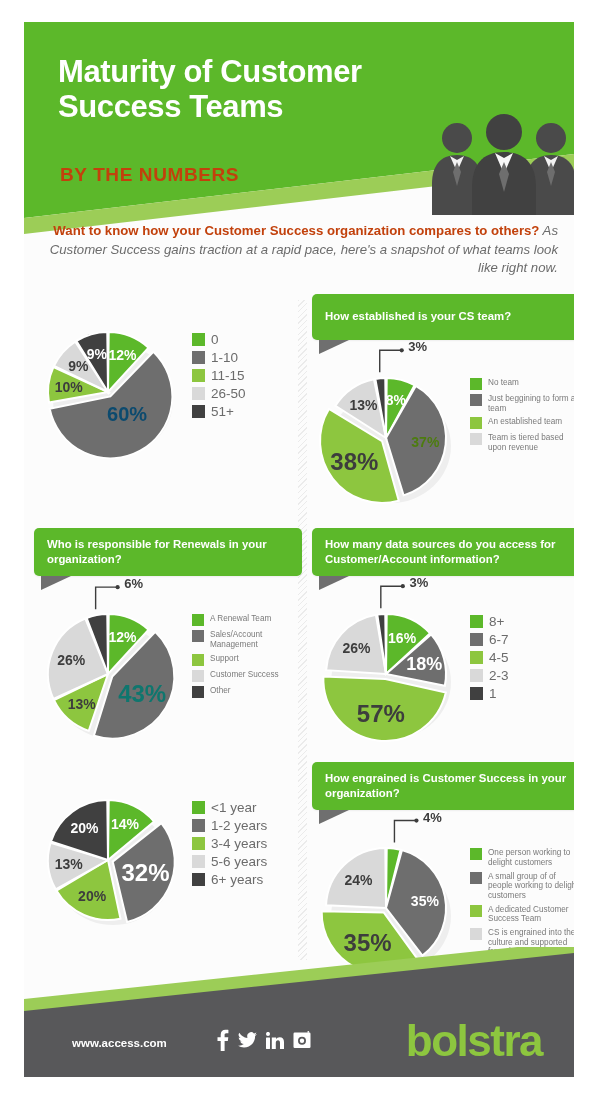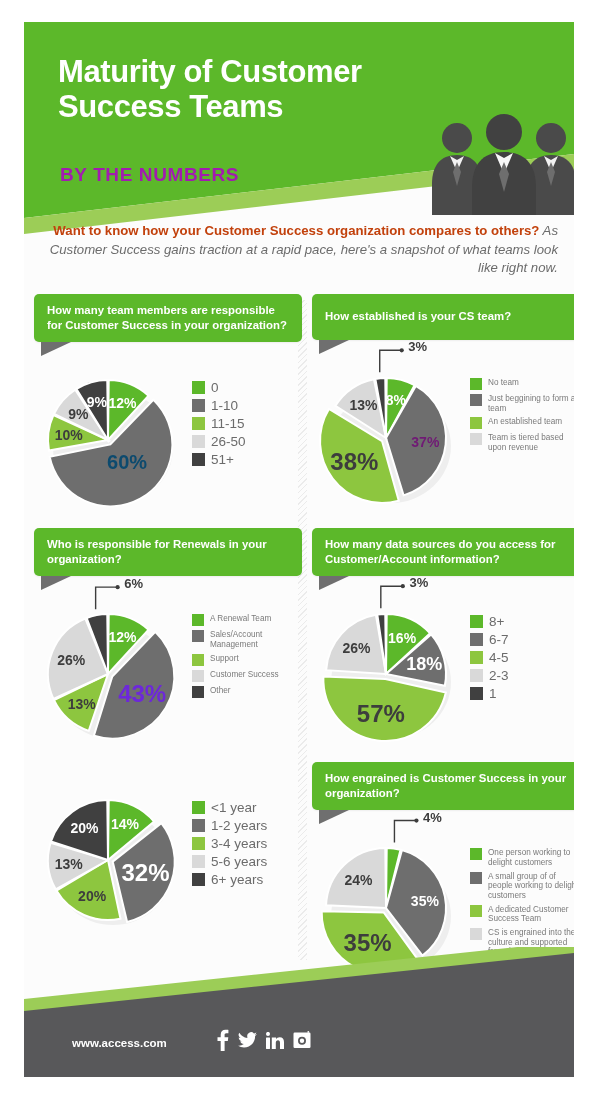--- a/index.html
+++ b/index.html
@@ -40,21 +40,21 @@
     position: absolute; left: 34px; top: 32px;
     width: 400px;
     color: #ffffff;
     font-size: 31px;
     font-weight: bold;
     line-height: 1.14;
     letter-spacing: -0.4px;
   }
   .header-sub {
     position: absolute; left: 36px; top: 142px;
-    color: #a21caf;
+    color: #c2410c;
     font-size: 19px;
     font-weight: bold;
     letter-spacing: 0.6px;
   }
   .people {
     position: absolute; left: 400px; top: 88px;
     width: 160px; height: 105px;
   }
 
   
@@ -231,24 +231,20 @@
     </div>
 
     <div class="intro">
       <b>Want to know how your Customer Success organization compares to others?</b><span> As Customer Success gains traction at a rapid pace, here's a snapshot of what teams look like right now.</span>
     </div>
 
     <div class="divider"></div>
 
     <div id="panels">
         <div class="panel c0">
-          <div class="callout-wrap">
-            <div class="callout">How many team members are responsible for Customer Success in your organization?</div>
-            <div class="callout-tail"></div>
-          </div>
           <div class="chart-body">
             <div class="pie-holder">
               <svg width="136" height="136" viewBox="0 0 136 136">
                 <ellipse cx="73" cy="76" rx="60" ry="57" fill="rgba(0,0,0,0.055)"></ellipse>
                 <path d="M 68 68 L 68.73302005011485 8.004477820372884 A 60 60 0 0 1 108.53541245693961 23.763359791392553 Z" fill="#5cb82a" stroke="#ffffff" stroke-width="2"></path>
                 <path d="M 70.40876837050858 72.38153340021931 L 113.39968172360898 27.707364476038826 A 62 62 0 1 1 9.653436684017151 84.74234533408557 Z" fill="#6e6e6e" stroke="#ffffff" stroke-width="2"></path>
                 <path d="M 68 68 L 8.929809201533814 78.52200356551927 A 60 60 0 0 1 13.402323747407408 43.118405440625665 Z" fill="#8dc63f" stroke="#ffffff" stroke-width="2"></path>
                 <path d="M 68 68 L 14.026533262689178 41.79189269793788 A 60 60 0 0 1 35.233882339134226 17.736877002773696 Z" fill="#d9d9d9" stroke="#ffffff" stroke-width="2"></path>
                 <path d="M 68 68 L 36.47170093566386 16.951333434556965 A 60 60 0 0 1 67.2669799498851 8.004477820372884 Z" fill="#404040" stroke="#ffffff" stroke-width="2"></path>
               </svg>
@@ -293,21 +289,21 @@
                 <ellipse cx="73" cy="76" rx="60" ry="57" fill="rgba(0,0,0,0.055)"></ellipse>
                 <path d="M 68 68 L 68.73302005011485 8.004477820372884 A 60 60 0 0 1 96.52907795020548 15.216558360494346 Z" fill="#5cb82a" stroke="#ffffff" stroke-width="2"></path>
                 <path d="M 68 68 L 97.81017617855049 15.929342272218406 A 60 60 0 0 1 85.60601945030675 125.35876636675007 Z" fill="#6e6e6e" stroke="#ffffff" stroke-width="2"></path>
                 <path d="M 64.02119079734584 71.02804843568833 L 80.76053388161515 130.72557261472883 A 62 62 0 0 1 10.94279682226626 38.986136928628774 Z" fill="#8dc63f" stroke="#ffffff" stroke-width="2"></path>
                 <path d="M 68 68 L 17.406745959560382 35.7459669870644 A 60 60 0 0 1 55.925999348576305 9.227400021188274 Z" fill="#d9d9d9" stroke="#ffffff" stroke-width="2"></path>
                 <path d="M 68 68 L 57.36554619432967 8.94995010793756 A 60 60 0 0 1 67.26697994988521 8.004477820372884 Z" fill="#404040" stroke="#ffffff" stroke-width="2"></path>
                 <path d="M 61.72630114192401 2.2988531101764096 L 61.72630114192401 -19.70114688982359 L 83.72630114192401 -19.70114688982359" stroke="#3d3d3d" stroke-width="1.4" fill="none"></path>
                 <circle cx="83.72630114192401" cy="-19.70114688982359" r="2.1" fill="#3d3d3d"></circle>
               </svg>
               <div class="pie-label" style="left: 77.9455px; top: 29.6692px; color: rgb(255, 255, 255); font-size: 14px;">8%</div>
-              <div class="pie-label" style="left: 107.356px; top: 72.3892px; color: #701a75; font-size: 14px;">37%</div>
+              <div class="pie-label" style="left: 107.356px; top: 72.3892px; color: #4d7c0f; font-size: 14px;">37%</div>
               <div class="pie-label" style="left: 36.3923px; top: 92.0548px; color: rgb(61, 61, 61); font-size: 24px;">38%</div>
               <div class="pie-label" style="left: 45.5444px; top: 35.3824px; color: rgb(61, 61, 61); font-size: 14px;">13%</div>
               <div class="pie-label" style="left: 99.7263px; top: -23.7011px; font-size: 13px; color: rgb(61, 61, 61);">3%</div>
             </div>
             <div class="legend small">
               <div class="legend-row">
                 <span class="swatch" style="background: rgb(92, 184, 42);"></span>
                 <span class="legend-label">No team</span>
               </div>
               <div class="legend-row">
@@ -336,21 +332,21 @@
                 <ellipse cx="73" cy="76" rx="60" ry="57" fill="rgba(0,0,0,0.055)"></ellipse>
                 <path d="M 68 68 L 68.73302005011485 8.004477820372884 A 60 60 0 0 1 108.53541245693961 23.763359791392553 Z" fill="#5cb82a" stroke="#ffffff" stroke-width="2"></path>
                 <path d="M 72.30371013501971 70.54520707875186 L 115.29462348812012 25.871038154571373 A 62 62 0 0 1 53.866467942196984 129.7403766479253 Z" fill="#6e6e6e" stroke="#ffffff" stroke-width="2"></path>
                 <path d="M 68 68 L 48.76322056485945 124.83261666476173 A 60 60 0 0 1 14.026533262689185 94.20810730206213 Z" fill="#8dc63f" stroke="#ffffff" stroke-width="2"></path>
                 <path d="M 68 68 L 13.402323747407415 92.88159455937435 A 60 60 0 0 1 45.23263042825975 12.487416896853048 Z" fill="#d9d9d9" stroke="#ffffff" stroke-width="2"></path>
                 <path d="M 68 68 L 46.595720040822506 11.947731540738225 A 60 60 0 0 1 67.26697994988521 8.004477820372884 Z" fill="#404040" stroke="#ffffff" stroke-width="2"></path>
                 <path d="M 55.63283323734223 3.169041451906537 L 55.63283323734223 -18.830958548093463 L 77.63283323734223 -18.830958548093463" stroke="#3d3d3d" stroke-width="1.4" fill="none"></path>
                 <circle cx="77.63283323734223" cy="-18.830958548093463" r="2.1" fill="#3d3d3d"></circle>
               </svg>
               <div class="pie-label" style="left: 82.5777px; top: 31.1809px; color: rgb(255, 255, 255); font-size: 14px;">12%</div>
-              <div class="pie-label" style="left: 102.189px; top: 88.2191px; color: #6d28d9; font-size: 24px;">43%</div>
+              <div class="pie-label" style="left: 102.189px; top: 88.2191px; color: #0f766e; font-size: 24px;">43%</div>
               <div class="pie-label" style="left: 41.8121px; top: 97.7044px; color: rgb(61, 61, 61); font-size: 14px;">13%</div>
               <div class="pie-label" style="left: 31.1809px; top: 53.4223px; color: rgb(61, 61, 61); font-size: 14px;">26%</div>
               <div class="pie-label" style="left: 93.6328px; top: -22.831px; font-size: 13px; color: rgb(61, 61, 61);">6%</div>
             </div>
             <div class="legend small">
               <div class="legend-row">
                 <span class="swatch" style="background: rgb(92, 184, 42);"></span>
                 <span class="legend-label">A Renewal Team</span>
               </div>
               <div class="legend-row">
@@ -531,15 +527,16 @@
       <span class="s-icon">
         <svg width="18" height="18" viewBox="0 0 18 18">
           <rect x="0.5" y="1.5" width="17" height="15.5" rx="1.2" fill="#fff"></rect>
           <circle cx="9" cy="9.8" r="4" fill="#58585a"></circle>
           <circle cx="9" cy="9.8" r="2.2" fill="#fff"></circle>
           <circle cx="15.3" cy="0.9" r="0.9" fill="#fff"></circle>
         </svg>
       </span>
     </div>
 
+    <div class="brand">bolstra</div>
 
   </div>
 </div>
 
 </body></html>

